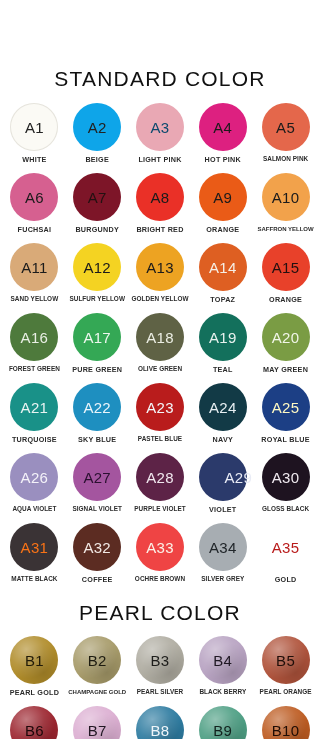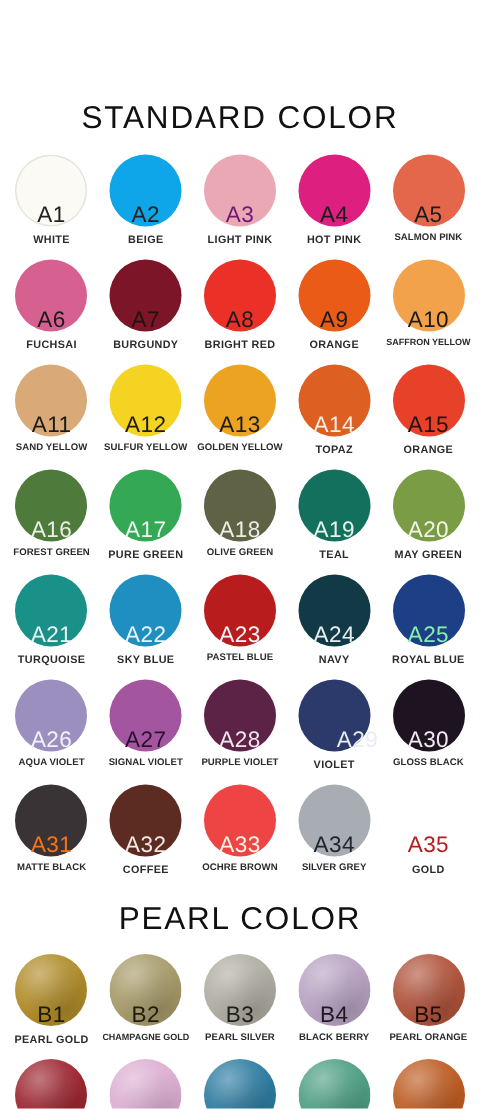--- a/index.html
+++ b/index.html
@@ -92,21 +92,21 @@
     background-blend-mode: screen, multiply;
   }
   .pearl .swatch-circle::after {
     content: "";
     position: absolute;
     width: 48px;
     height: 48px;
     border-radius: 50%;
     pointer-events: none;
   }
-  .swatch-circle { position: relative; align-items: flex-end; }
+  .swatch-circle { position: relative; }
 </style>
 </head>
 <body>
 
 <div id="chart-root">
 
   <h1 class="section-title" id="standard-title">STANDARD COLOR</h1>
 
   <div class="swatch-grid" id="standard-grid">
       <div class="swatch-cell">
@@ -116,21 +116,21 @@
         <div class="swatch-label">WHITE</div>
       </div>
       <div class="swatch-cell">
         <div class="swatch-circle" style="background-color: #0ea5e9;">
           <span class="swatch-code" style="color: rgb(34, 34, 34);">A2</span>
         </div>
         <div class="swatch-label">BEIGE</div>
       </div>
       <div class="swatch-cell">
         <div class="swatch-circle" style="background-color: rgb(233, 168, 180);">
-          <span class="swatch-code" style="color: #701a75;">A3</span>
+          <span class="swatch-code" style="color: #0c4a6e;">A3</span>
         </div>
         <div class="swatch-label">LIGHT PINK</div>
       </div>
       <div class="swatch-cell">
         <div class="swatch-circle" style="background-color: rgb(221, 32, 128);">
           <span class="swatch-code" style="color: rgb(27, 27, 27);">A4</span>
         </div>
         <div class="swatch-label">HOT PINK</div>
       </div>
       <div class="swatch-cell">
@@ -248,21 +248,21 @@
         <div class="swatch-label tight">PASTEL BLUE</div>
       </div>
       <div class="swatch-cell">
         <div class="swatch-circle" style="background-color: rgb(18, 58, 70);">
           <span class="swatch-code" style="color: rgb(231, 239, 242);">A24</span>
         </div>
         <div class="swatch-label">NAVY</div>
       </div>
       <div class="swatch-cell">
         <div class="swatch-circle" style="background-color: rgb(28, 63, 133);">
-          <span class="swatch-code" style="color: #86efac;">A25</span>
+          <span class="swatch-code" style="color: #fef9c3;">A25</span>
         </div>
         <div class="swatch-label">ROYAL BLUE</div>
       </div>
       <div class="swatch-cell">
         <div class="swatch-circle" style="background-color: rgb(154, 143, 191);">
           <span class="swatch-code" style="color: rgb(244, 242, 249);">A26</span>
         </div>
         <div class="swatch-label tight">AQUA VIOLET</div>
       </div>
       <div class="swatch-cell">

